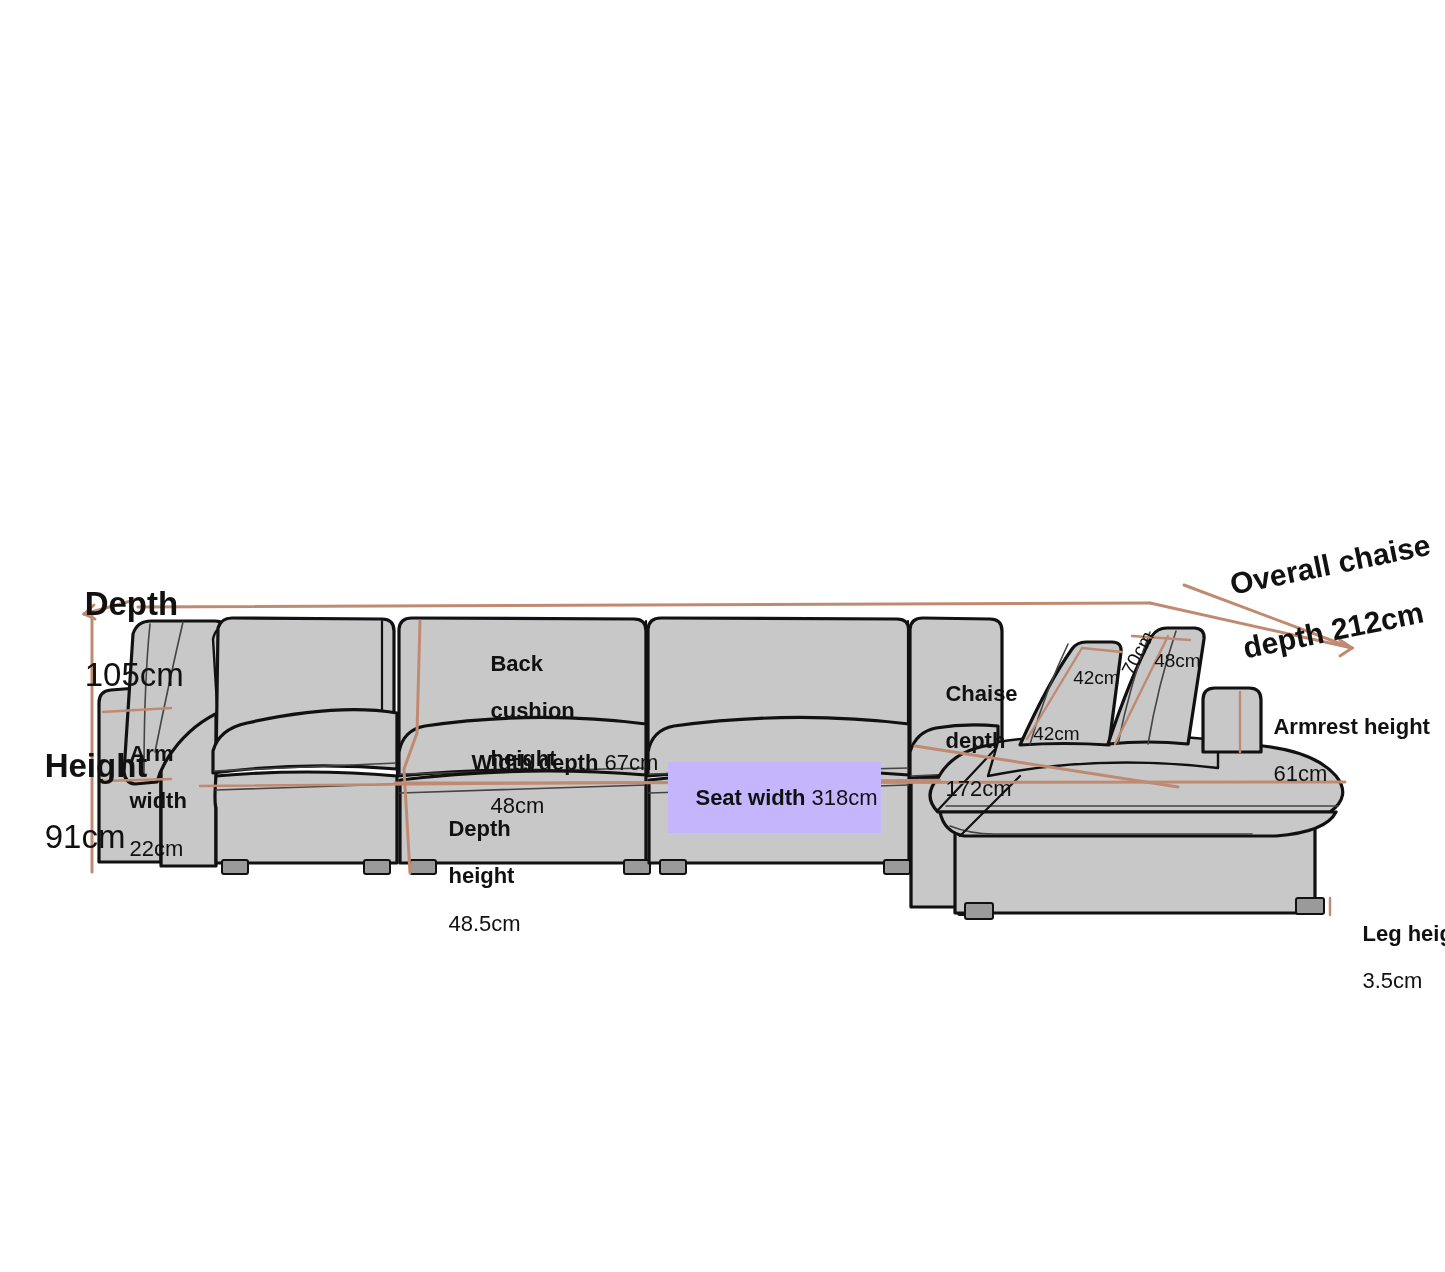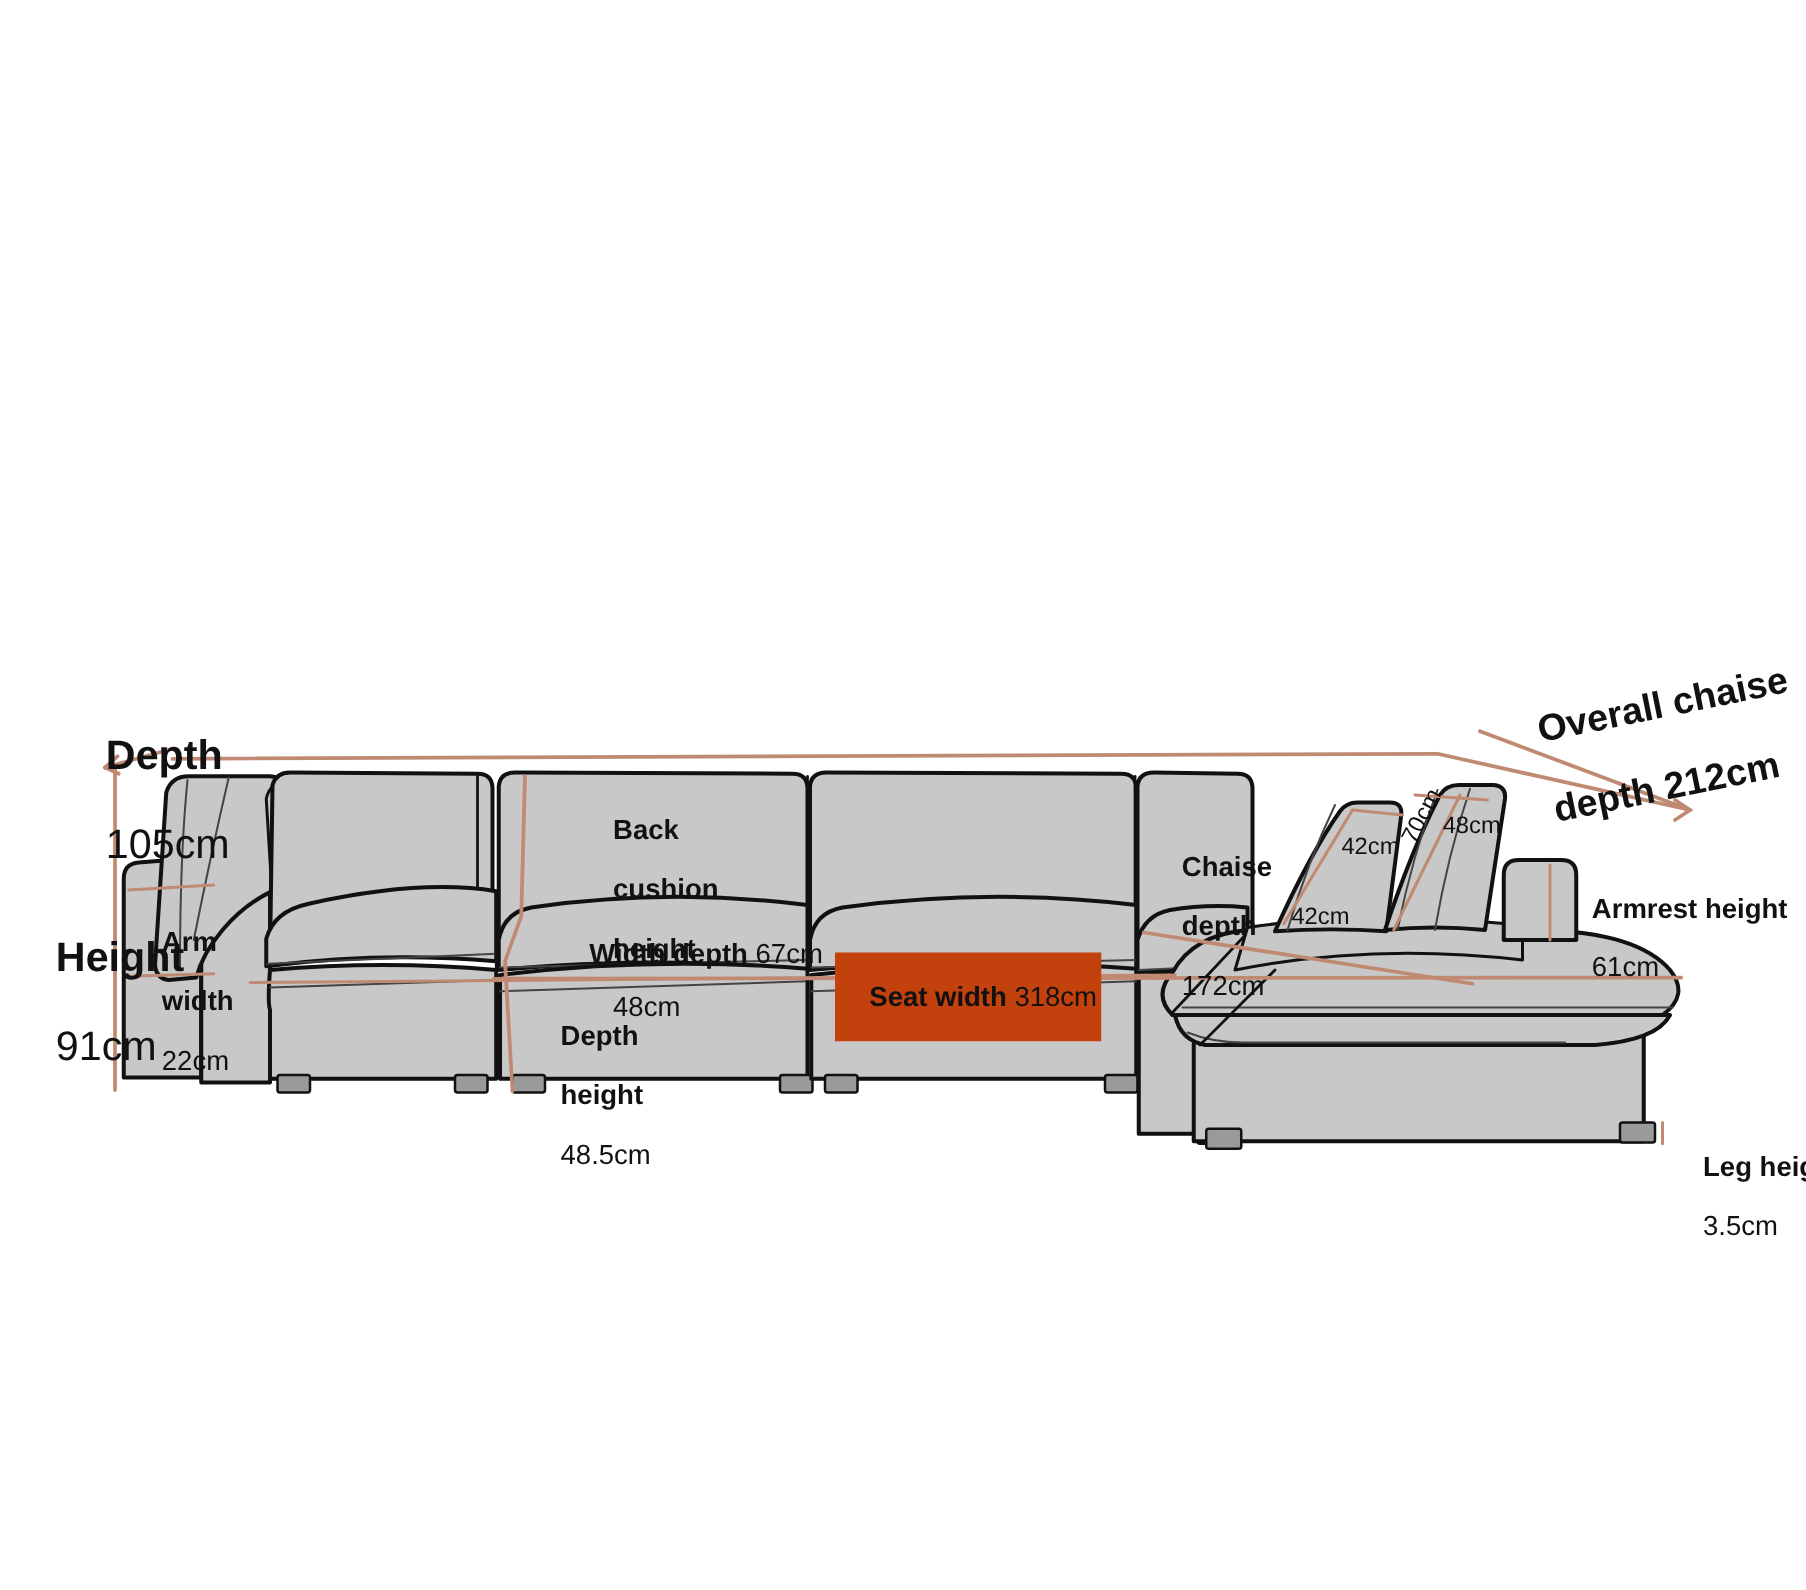--- a/index.html
+++ b/index.html
@@ -221,21 +221,21 @@
   <div class="lbl small" style="left:447px;top:727px;">
     <b>Width depth </b><span class="val">67cm</span>
   </div>
 
   <div class="lbl small" style="left:424px;top:793px;">
     <b>Depth</b><br>
     <b>height</b><br>
     <span class="val">48.5cm</span>
   </div>
 
-  <div class="lbl small" style="left:668px;top:762px;background:#c2410c;padding:0 3px;">
+  <div class="lbl small" style="left:668px;top:762px;background:#c4b5fd;padding:0 3px;">
     <b>Seat width </b><span class="val">318cm</span>
   </div>
 
   <div class="lbl small" style="left:921px;top:658px;">
     <b>Chaise</b><br>
     <b>depth</b><br>
     <span class="val">172cm</span>
   </div>
 
   <div class="lbl small" style="left:1249px;top:691px;">

